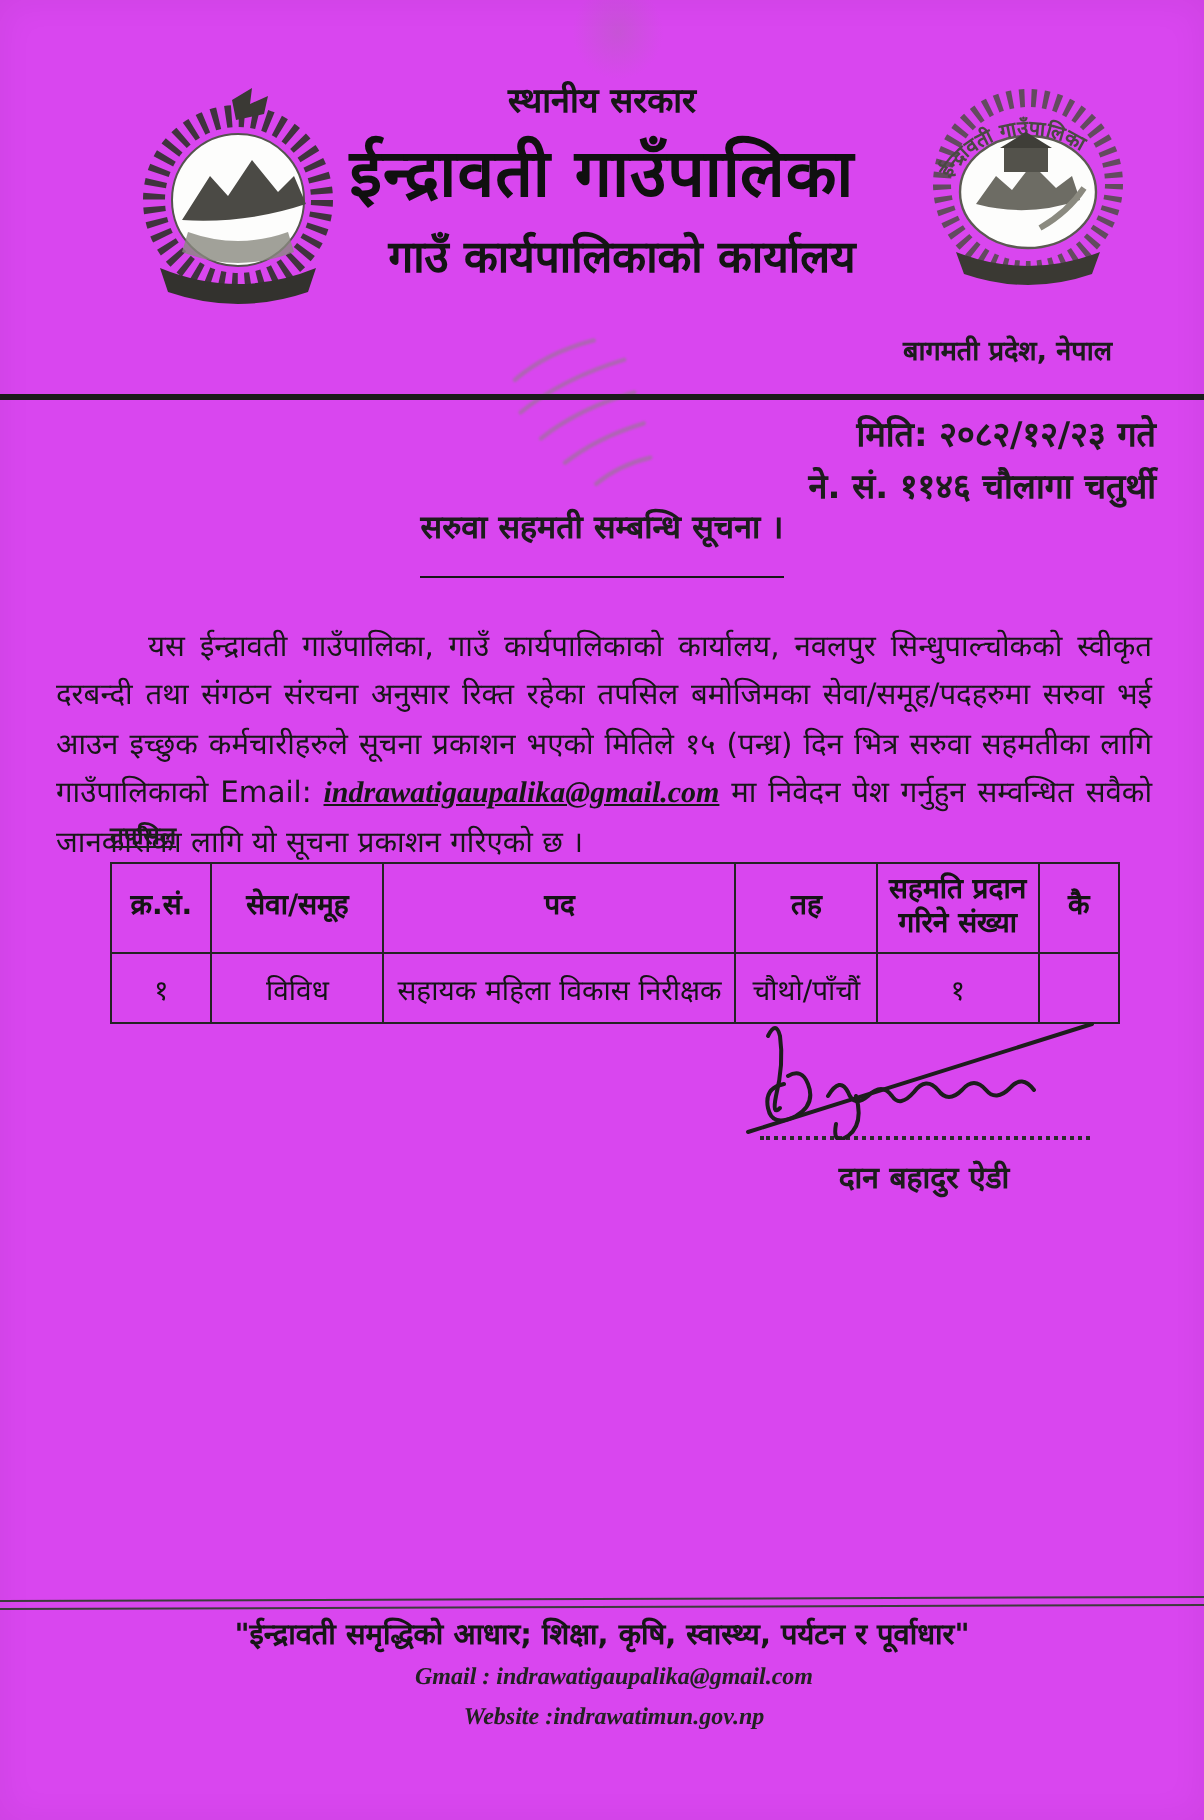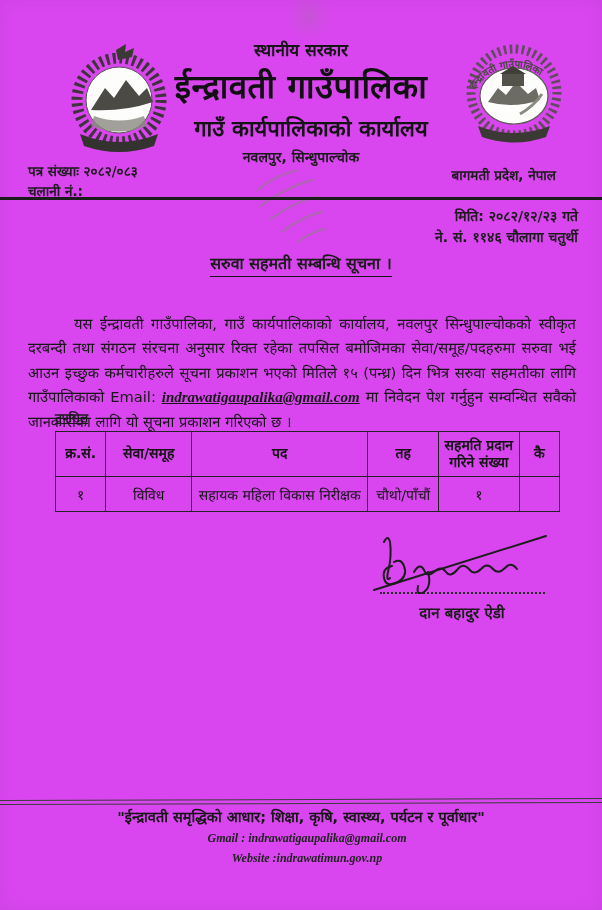--- a/index.html
+++ b/index.html
@@ -18,44 +18,44 @@
   .gov-line{font-size:17px;font-weight:bold;color:#161616;}
   .muni-title{font-size:33px;font-weight:bold;color:#101010;margin-top:2px;letter-spacing:.5px;}
   .office-line{font-size:22px;font-weight:bold;color:#141414;margin-top:4px;padding-left:20px;}
   .place-line{font-size:14px;font-weight:bold;color:#1a1a1a;margin-top:5px;}
   .logo-left{position:absolute;left:58px;top:38px;width:122px;height:122px;}
   .logo-right{position:absolute;right:28px;top:28px;width:120px;height:122px;}
   
   .meta-left{position:absolute;left:28px;top:162px;font-size:13.5px;font-weight:bold;line-height:1.45;}
   .meta-right-province{position:absolute;right:46px;top:166px;font-size:13.5px;font-weight:bold;}
   .rule-thick{position:absolute;left:0;right:0;top:197px;height:2.5px;background:#1b1b1b;}
-  .date-block{position:absolute;right:24px;top:206px;text-align:right;font-size:14px;font-weight:600;line-height:1.5;}
+  .date-block{position:absolute;right:24px;top:206px;text-align:right;font-size:17px;font-weight:600;line-height:1.5;}
   
   .subject-wrap{position:absolute;left:0;right:0;top:252px;text-align:center;}
-  .subject{display:inline-block;font-size:16px;font-weight:bold;border-bottom:1.6px solid #161616;padding-bottom:2px;}
+  .subject{display:inline-block;font-size:16px;font-weight:bold;border-bottom:1.6px solid #161616;padding-bottom:14px;}
   
   .body-para{
     position:absolute;left:28px;right:26px;top:288px;
     font-size:14.7px;line-height:1.66;text-align:justify;
     text-indent:46px;color:#171717;margin-top:24px;
   }
   .email-link{font-weight:bold;font-style:italic;text-decoration:underline;font-family:"Liberation Serif","DejaVu Serif",serif;font-size:15px;}
   
   .tapasil{position:absolute;left:55px;top:409px;font-size:12px;font-weight:bold;text-decoration:underline;}
   .notice-table{
     position:absolute;left:55px;top:431px;width:505px;
     border-collapse:collapse;font-size:14px;color:#141414;
   }
   .notice-table th,.notice-table td{
     border:1.4px solid #232323;text-align:center;vertical-align:middle;padding:2px 4px;
   }
   .notice-table th{font-weight:bold;height:40px;line-height:1.25;}
   .notice-table td{height:30px;}
   
-  .sig-block{position:absolute;right:40px;top:532px;width:200px;text-align:center;}
+  .sig-block{position:absolute;right:40px;top:508px;width:200px;text-align:center;}
   .sig-scribble{position:relative;width:185px;height:62px;margin:0 auto;}
   .sig-dotted{width:165px;margin:-6px auto 0;border-bottom:2.2px dotted #2a2a2a;}
   .sig-name{font-size:15px;font-weight:bold;margin-top:8px;}
   .sig-title{font-size:15px;font-weight:bold;margin-top:5px;}
   
   .footer-rule{position:absolute;left:0;right:0;top:799px;height:3px;border-top:1.4px solid #3c3c3c;border-bottom:1.2px solid #3c3c3c;transform:rotate(-0.2deg);}
   .footer{position:absolute;left:0;right:0;top:806px;text-align:center;}
   .motto{font-size:14.5px;font-weight:bold;color:#161616;}
   .footer-line{font-family:"Liberation Serif","DejaVu Serif",serif;font-style:italic;font-weight:bold;font-size:12px;color:#222;margin-top:5px;padding-left:12px;}
   
@@ -87,43 +87,38 @@
     <path d="M58 12 l10 -6 l-1 8 l9 -4 l-2 9 l-14 3 z" fill="#3a3934"></path>
     <path d="M33 72 l14 -22 l9 10 l12 -18 l13 16 l8 -8 l6 14 q-30 10 -62 8z" fill="#4b4a45"></path>
     <path d="M36 78 q25 9 50 0 l3 10 q-28 11 -56 0z" fill="#8a897f" opacity=".8"></path>
     <path d="M22 96 q39 16 78 0 l-4 12 q-35 12 -70 0z" fill="#33322e"></path>
   </svg>
 
   <div class="hdr-center">
     <div class="gov-line">स्थानीय सरकार</div>
     <div class="muni-title">ईन्द्रावती गाउँपालिका</div>
     <div class="office-line">गाउँ कार्यपालिकाको कार्यालय</div>
-    <div class="place-line">नवलपुर, सिन्धुपाल्चोक</div>
   </div>
 
   <svg class="logo-right" viewBox="0 0 120 122">
     <defs>
         <path id="sealArc" d="M 16,72 A 46,46 0 0 1 104,72"></path>
       </defs>
     <circle cx="60" cy="64" r="43" fill="none" stroke="#4d4c45" stroke-width="9" stroke-dasharray="2.6 3.4" opacity=".85"></circle>
     <ellipse cx="60" cy="68" rx="34" ry="28" fill="#fdfdfc" stroke="#5b5a52" stroke-width="1.2"></ellipse>
     <text font-size="10" font-weight="bold" fill="#4a4943" font-family="'DejaVu Sans',sans-serif">
       <textPath href="#sealArc" startOffset="10%">ईन्द्रावती गाउँपालिका</textPath>
     </text>
     <path d="M34 74 l10 -14 l8 7 l10 -13 l12 12 l8 -6 l4 12 q-26 9 -52 2z" fill="#6d6c64"></path>
     <rect x="48" y="46" width="22" height="12" fill="#53524b"></rect>
     <path d="M46 46 l13 -8 l13 8z" fill="#3f3e38"></path>
     <path d="M66 86 q14 -8 22 -20" stroke="#8b8a80" stroke-width="3" fill="none"></path>
     <path d="M24 98 q36 14 72 0 l-4 11 q-32 11 -64 0z" fill="#3a3933"></path>
   </svg>
 
-  <div class="meta-left">
-    <div>पत्र संख्याः २०८२/०८३</div>
-    <div>चलानी नं.:</div>
-  </div>
   <div class="meta-right-province">बागमती प्रदेश, नेपाल</div>
 
   <div class="rule-thick"></div>
 
   <div class="date-block">
     <div>मिति: २०८२/१२/२३ गते</div>
     <div>ने. सं. ११४६ चौलागा चतुर्थी</div>
   </div>
 
   <div class="subject-wrap">

